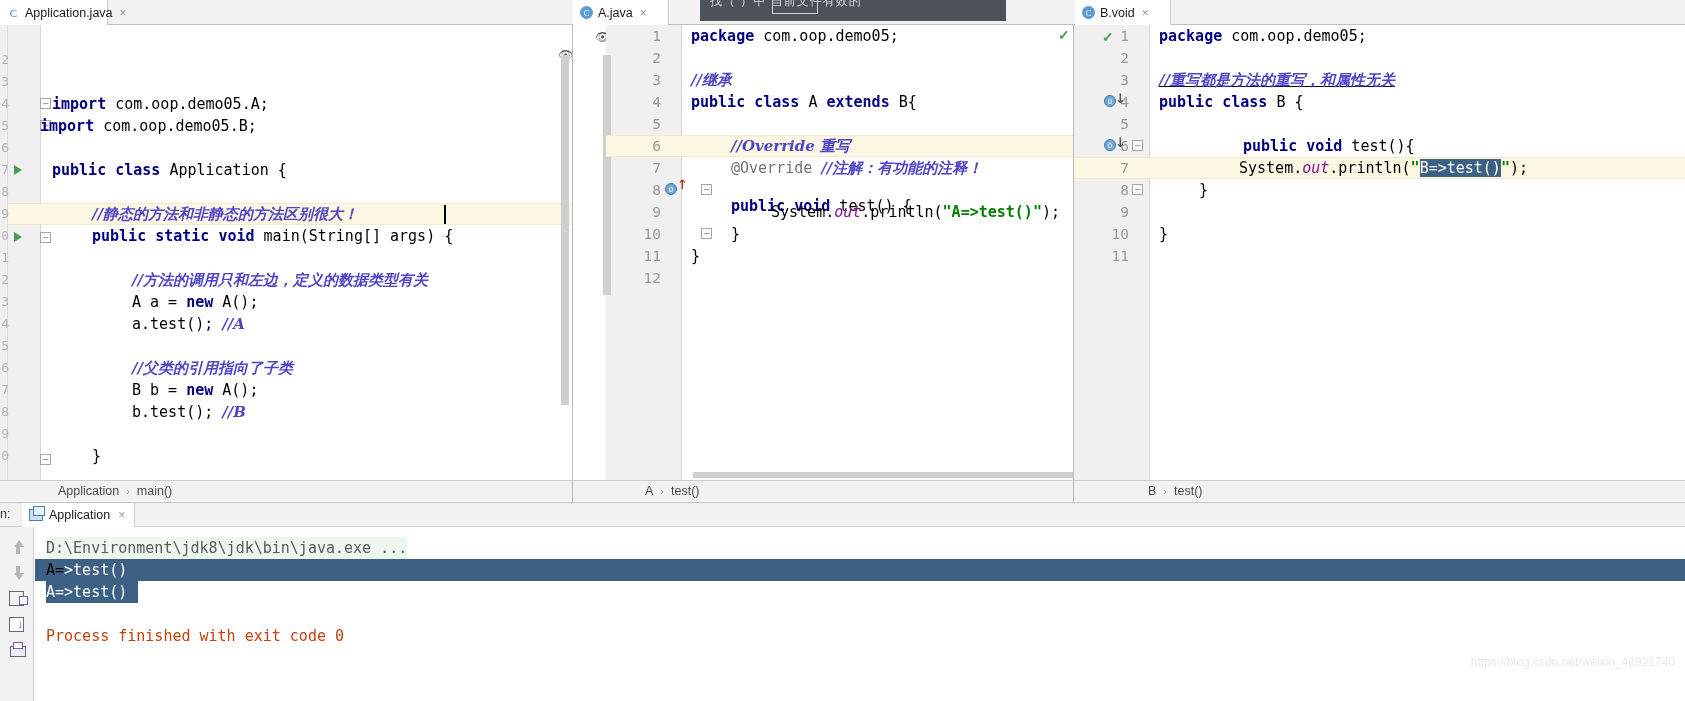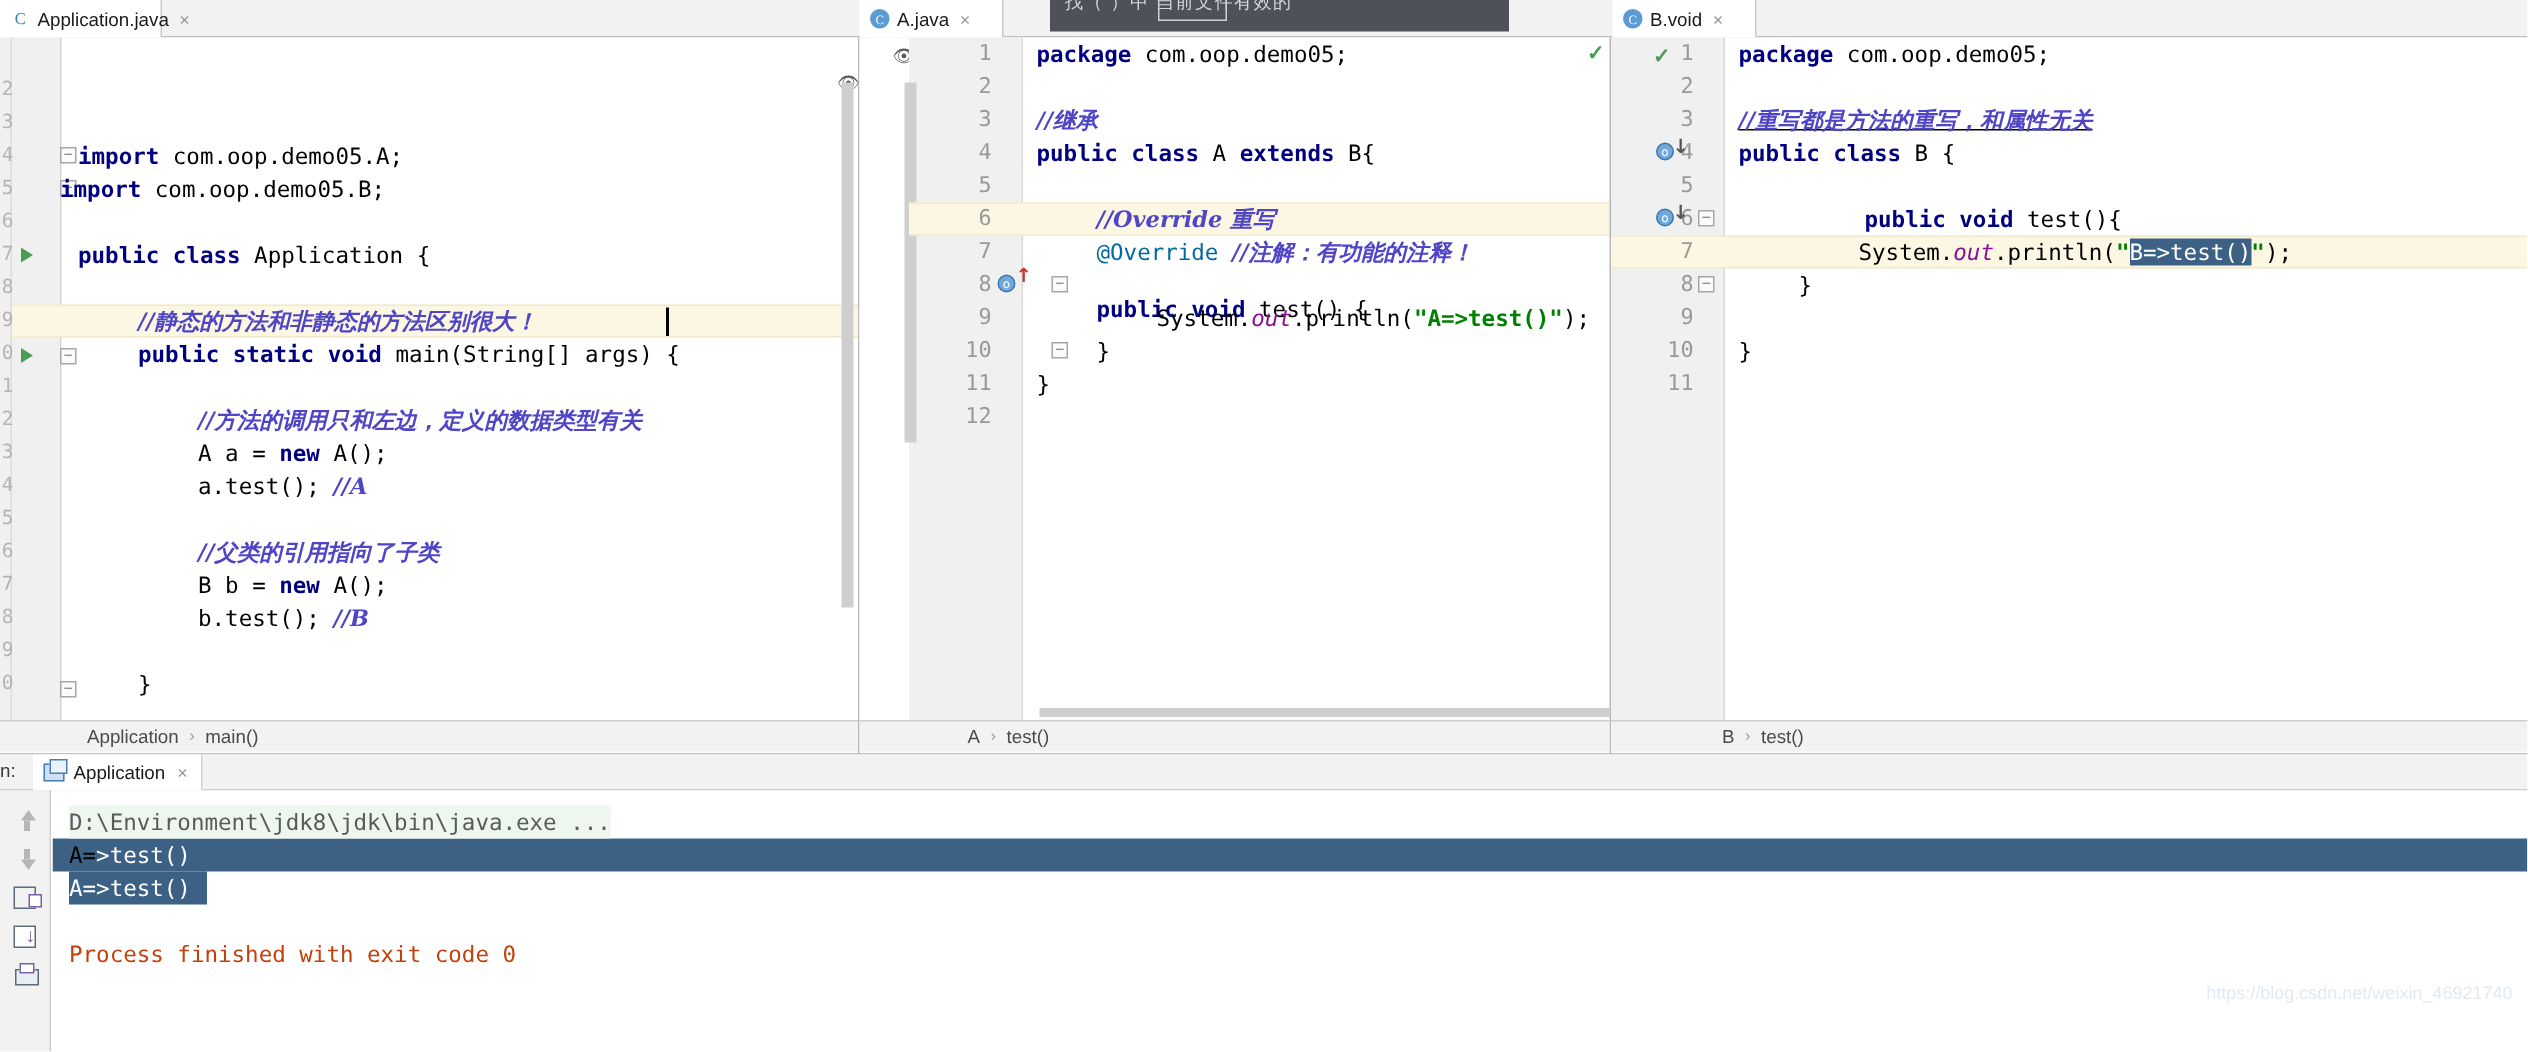--- a/index.html
+++ b/index.html
@@ -115,21 +115,21 @@
     height: 22px;
     background: #fcf7e3;
     border-top: 1px solid #f0e9cc;
     border-bottom: 1px solid #f0e9cc;
   }
 
   
   .kw   { color: #000080; font-weight: bold; }
   .cmt  { color: #4f45c6; font-style: italic; font-family: "DejaVu Serif", serif; font-weight: bold; }
   .str  { color: #008000; font-weight: bold; }
-  .ann  { color: #0369a1; }
+  .ann  { color: #737373; }
   .fld  { color: #871094; font-style: italic; }
   .plain{ color: #000000; }
   .sel  { background: #3d6185; color: #ffffff; }
 
   
   .fold {
     position: absolute;
     width: 11px; height: 11px;
     border: 1px solid #a6a6a6;
     background: #fbfbfb;

